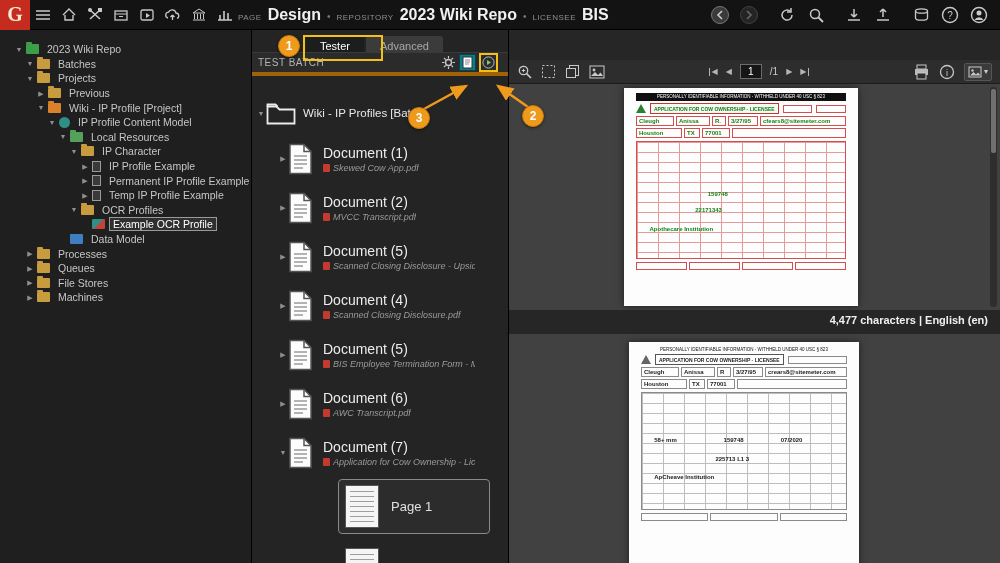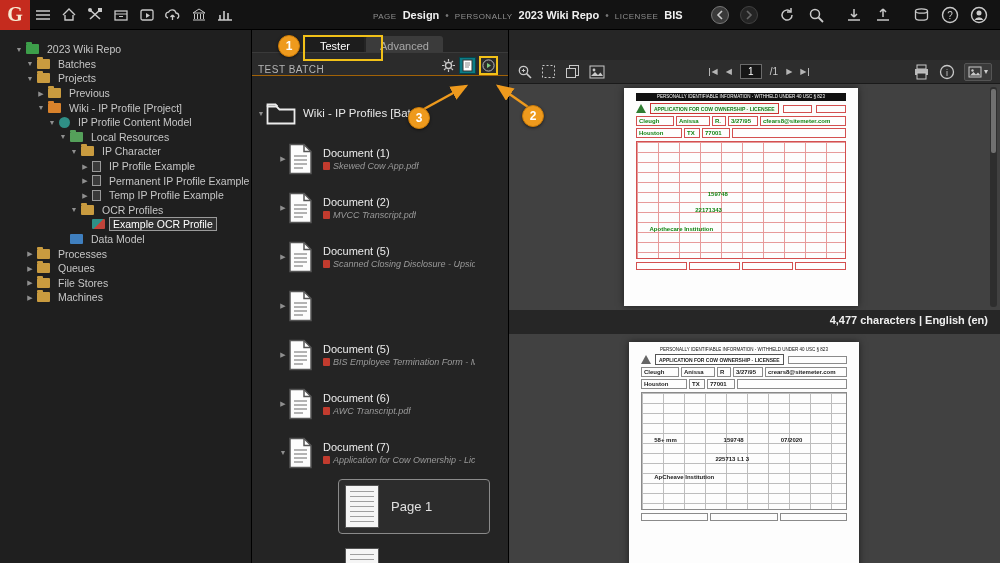--- a/index.html
+++ b/index.html
@@ -8,23 +8,23 @@
   body{position:relative}
 
   
   .topbar{position:absolute;left:0;top:0;width:1000px;height:30px;background:#131313;
     display:flex;align-items:center;z-index:5;border-bottom:1px solid #000}
   .logo{width:30px;height:30px;background:#c52b1e;color:#f7ead2;
     font-family:"Liberation Serif",serif;font-weight:bold;font-size:20px;
     display:flex;align-items:center;justify-content:center;flex:none}
   .tb-btn{width:24px;height:24px;display:flex;align-items:center;justify-content:center;
     background:none;border:none;margin:0 1px;cursor:pointer;flex:none}
-  .crumbs{display:flex;align-items:baseline;gap:6px;margin-left:135px;white-space:nowrap}
+  .crumbs{display:flex;align-items:baseline;gap:6px;white-space:nowrap}
   .crumb-label{font-size:8px;color:#8f8f8f;letter-spacing:.5px}
-  .crumb-value{font-size:11px;font-weight:bold;color:#f0f0f0}
+  .crumb-value{font-size:16px;font-weight:bold;color:#f0f0f0}
   .crumb-dot{color:#777;font-size:10px}
   .tb-right{margin-left:auto;display:flex;align-items:center;gap:3px;padding-right:8px}
   .gap-l{margin-left:10px}
   .dim{opacity:.45}
 
   
   .sidebar{position:absolute;left:0;top:30px;width:252px;bottom:0;background:#1f1f1f;
     border-right:1px solid #000;padding-top:12px;overflow:hidden}
   .tree{list-style:none}
   .tree-row{display:flex;align-items:center;height:14.6px;font-size:10.5px;color:#c6c6c6;
@@ -56,35 +56,35 @@
   .tree-icon[data-icon="data-model-icon"]::before{display:none}
   .tree-label{padding:0 3px;border:1px solid transparent}
   .tree-row[data-selected="true"] .tree-label{border-color:#9a9a9a;background:#2f2f2f;color:#fff}
 
   
   .middle{position:absolute;left:252px;top:30px;width:256px;bottom:0;background:#242424}
   .tab-row{display:flex;gap:2px;padding:6px 0 0 54px;height:22px}
   .tab{font-size:11px;padding:4px 14px;background:#3b3b3b;color:#a8a8a8;
     border-radius:3px 3px 0 0;cursor:pointer}
   .tab[data-active="true"]{background:#1d1d1d;color:#fff}
-  .tb-bar{height:24px;background:#2b2b2b;display:flex;align-items:flex-end;padding:0 6px;
-    border-top:1px solid #3a3a3a;border-bottom:1px solid #a16207}
+  .tb-bar{height:24px;background:#2b2b2b;display:flex;align-items:center;padding:0 6px;
+    border-top:1px solid #3a3a3a;border-bottom:4px solid #a16207}
   .tb-title{font-size:10px;color:#b5b5b5;letter-spacing:.5px}
   .tb-icons{margin-left:auto;display:flex;align-items:center;gap:3px;margin-right:4px}
   .hl-teal{background:#0c7c86;border:1px solid #06444a;padding:1px 2px;display:flex;cursor:pointer}
   .hl-yellow{border:2px solid #f2c118;padding:1px;display:flex;cursor:pointer}
   .plain-ic{display:flex;cursor:pointer}
   .batch{position:absolute;top:58px;left:0;right:0;bottom:0;overflow:hidden;padding-top:8px}
   .batch-root{display:flex;align-items:center;padding-left:4px;height:34px}
   .batch-root-label{font-size:11.5px;color:#e8e8e8;margin-left:7px;white-space:nowrap}
   .doc-list{list-style:none;margin-top:4px}
   .doc-row{display:flex;align-items:center;height:49px;padding-left:26px;cursor:pointer}
   .doc-icon{flex:none;display:flex}
   .doc-text{margin-left:10px;min-width:0}
-  .doc-title{font-size:11px;color:#ececec}
+  .doc-title{font-size:14px;color:#ececec}
   .doc-sub{font-size:9px;color:#9a9a9a;font-style:italic;display:flex;align-items:center;
     gap:3px;margin-top:2px;white-space:nowrap;overflow:hidden;max-width:152px}
   .pdf-badge{width:7px;height:8px;background:#c23b2e;border-radius:1px;flex:none}
   .page-list{list-style:none;margin-top:2px;padding-left:86px}
   .page-row{display:flex;align-items:center;gap:12px;padding:5px 6px;width:152px;
     border:1px solid transparent;border-radius:4px;margin-bottom:8px;cursor:pointer}
   .page-row[data-selected="true"]{border-color:#8a8a8a;background:#2c2c2c}
   .thumb{width:34px;height:43px;background:#f5f5f5;border:1px solid #555;position:relative;flex:none}
   .thumb::before{content:"";position:absolute;top:5px;left:4px;right:4px;bottom:5px;
     background:repeating-linear-gradient(#9f9f9f 0 1px,transparent 1px 5px)}
@@ -210,21 +210,21 @@
   <button class="tb-btn">
     <svg width="16" height="15">
         <path d="M3 13V8M7 13V4M11 13V6M1 13h14" stroke="#c9c9c9" stroke-width="1.6" fill="none"></path>
       </svg>
   </button>
 
   <div class="crumbs">
     <span class="crumb-label">PAGE</span>
     <span class="crumb-value">Design</span>
     <span class="crumb-dot">•</span>
-    <span class="crumb-label">PERSONALLY</span>
+    <span class="crumb-label">REPOSITORY</span>
     <span class="crumb-value">2023 Wiki Repo</span>
     <span class="crumb-dot">•</span>
     <span class="crumb-label">LICENSEE</span>
     <span class="crumb-value">BIS</span>
   </div>
 
   <div class="tb-right">
     <button class="tb-btn">
       <svg width="20" height="20">
           <circle cx="10" cy="10" r="8.5" fill="#3a3a3a" stroke="#777"></circle>
@@ -503,20 +503,27 @@
 
         <li class="doc-row">
           <span class="arrow" data-arrow="right"></span>
           <span class="doc-icon">
             <svg width="25" height="32" viewBox="0 0 25 32">
               <path d="M2 1.5h14l7 7V30.5H2z" fill="#fdfdfd" stroke="#555" stroke-width="1.5"></path>
               <path d="M16 1.5v7h7" fill="none" stroke="#555" stroke-width="1.5"></path>
               <path d="M6 13h13M6 17h13M6 21h13M6 25h9" stroke="#9a9a9a" stroke-width="1.4"></path>
             </svg>
           </span>
+          <div class="doc-text">
+            <div class="doc-title">Document (4)</div>
+            <div class="doc-sub">
+              <span class="pdf-badge"></span>
+              <span>Scanned Closing Disclosure.pdf</span>
+            </div>
+          </div>
         </li>
 
         <li class="doc-row">
           <span class="arrow" data-arrow="right"></span>
           <span class="doc-icon">
             <svg width="25" height="32" viewBox="0 0 25 32">
               <path d="M2 1.5h14l7 7V30.5H2z" fill="#fdfdfd" stroke="#555" stroke-width="1.5"></path>
               <path d="M16 1.5v7h7" fill="none" stroke="#555" stroke-width="1.5"></path>
               <path d="M6 13h13M6 17h13M6 21h13M6 25h9" stroke="#9a9a9a" stroke-width="1.4"></path>
             </svg>

